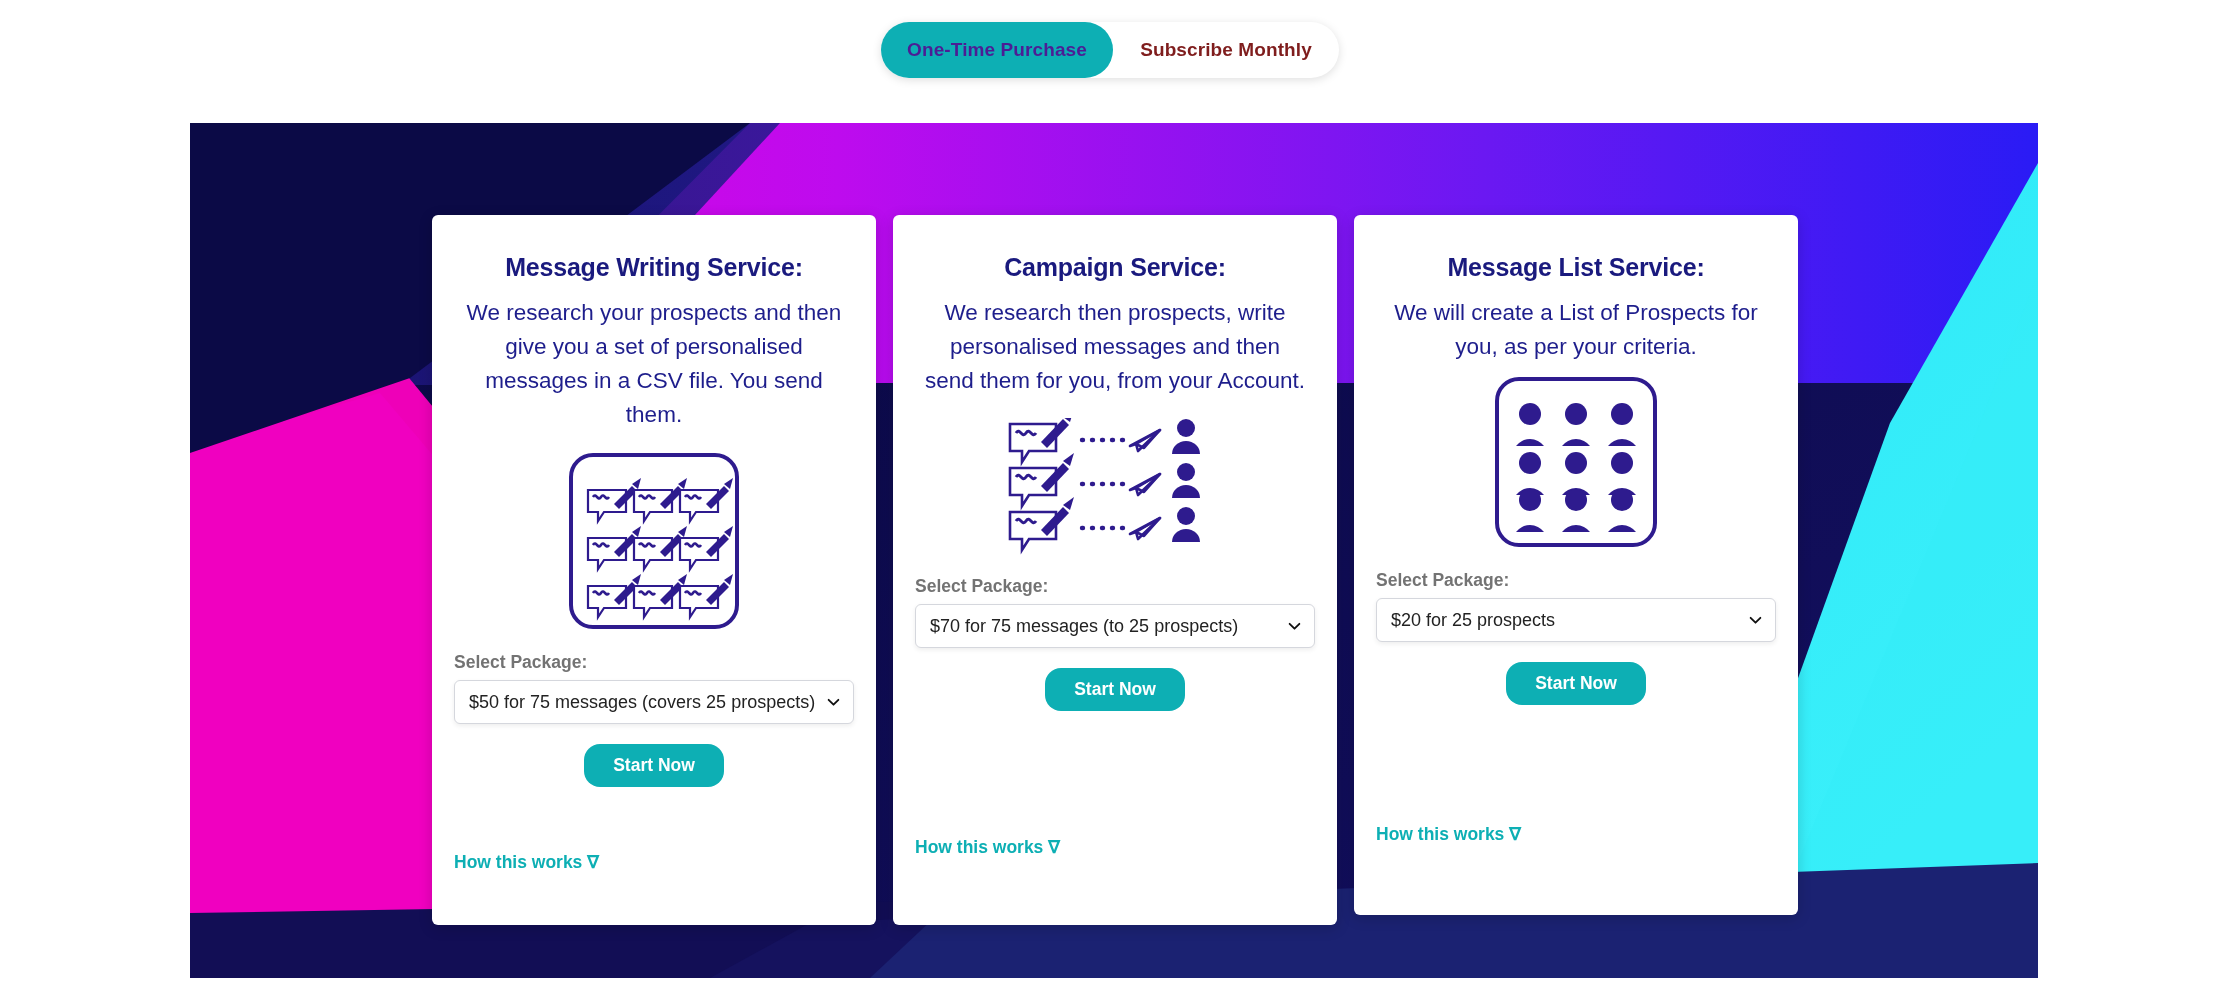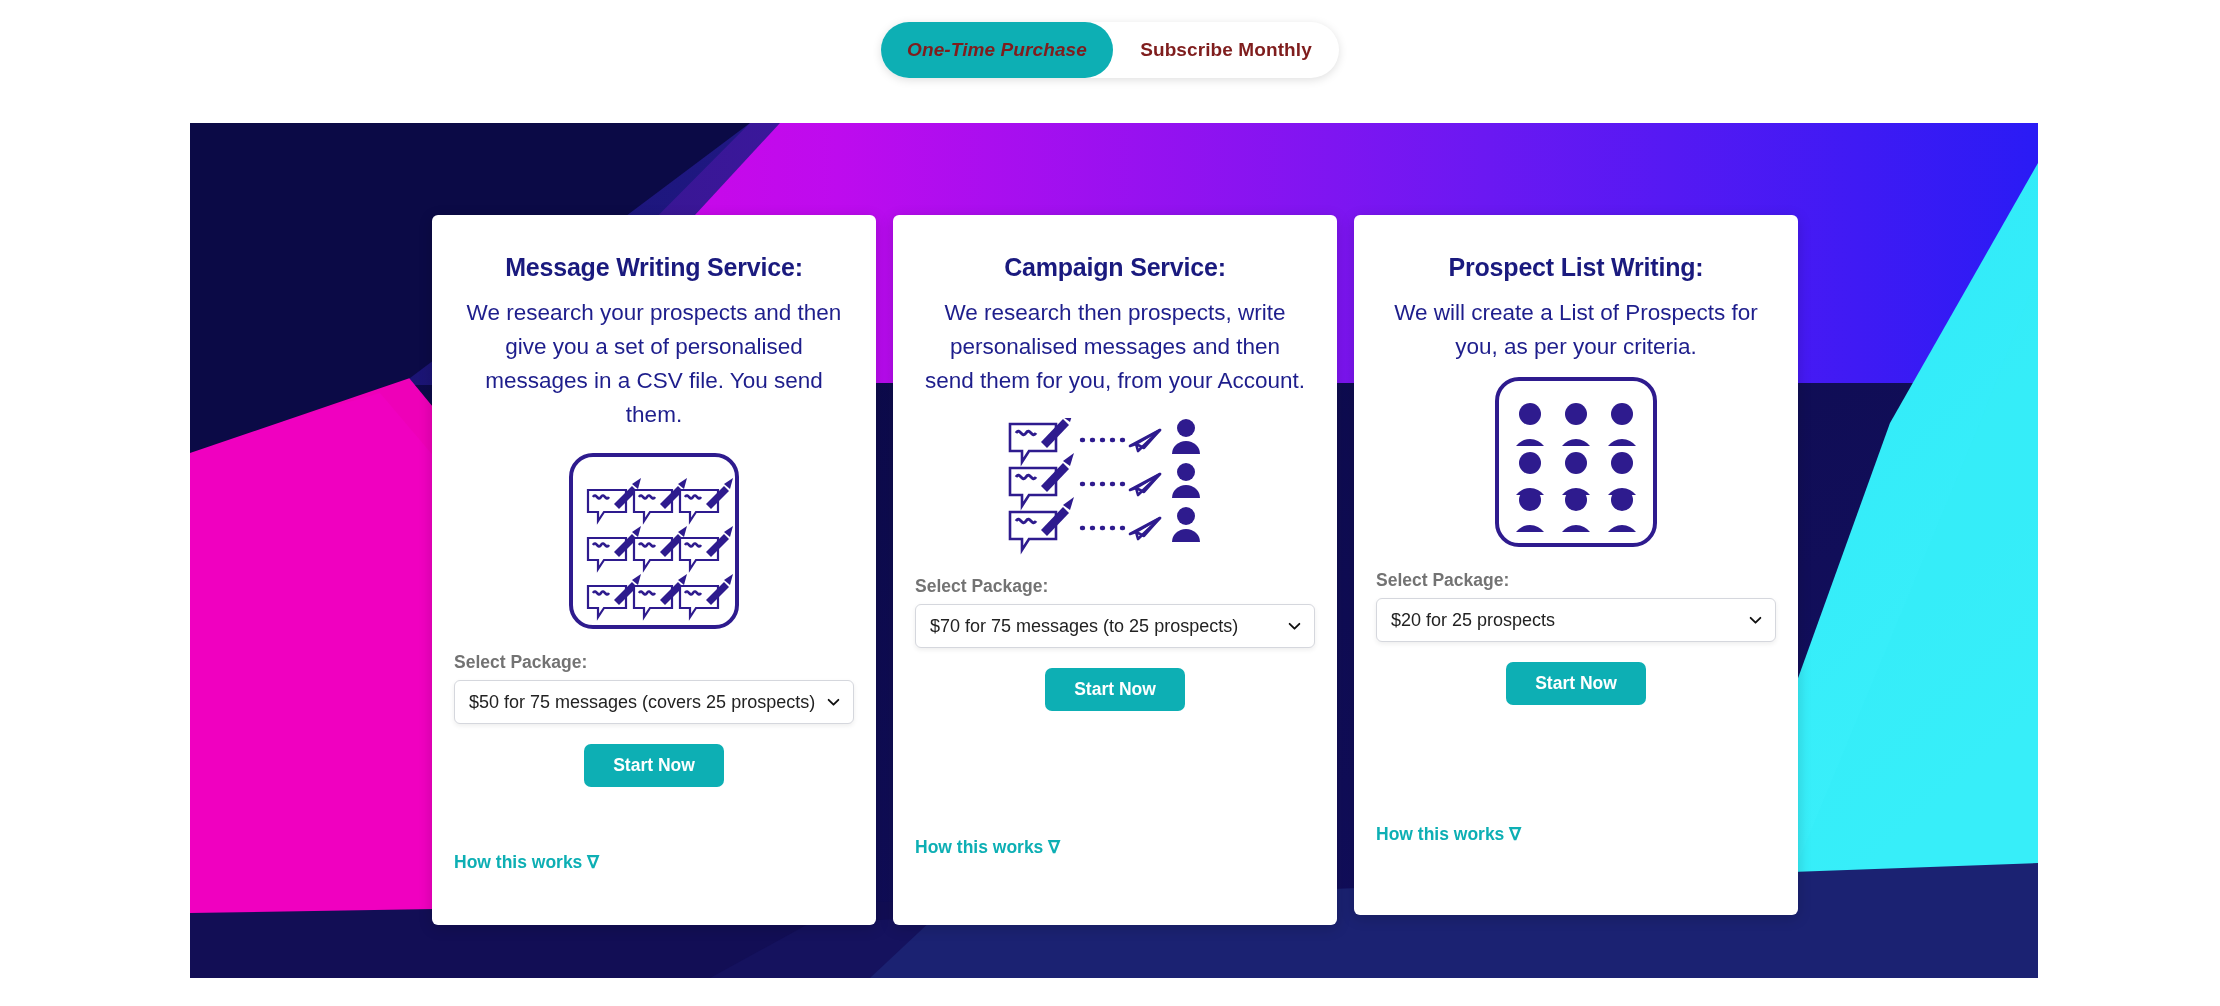--- a/index.html
+++ b/index.html
@@ -42,23 +42,22 @@
     letter-spacing: 0.1px;
     cursor: pointer;
     border-radius: 28px;
     display: flex;
     align-items: center;
     justify-content: center;
     white-space: nowrap;
   }
   .toggle-btn.active {
     background: #0DAFB4;
-    color: #7f1d1d;
+    color: #4c1d95;
     width: 232px;
-    font-style: italic;
   }
   .toggle-btn.inactive {
     background: transparent;
     color: #7f1d1d;
     width: 226px;
   }
 
   
   .banner {
     position: absolute;
@@ -150,21 +149,21 @@
     top: 50%;
     transform: translateY(-50%);
     width: 13px;
     height: 13px;
   }
   .start-btn-row { display: flex; justify-content: center; margin-top: 20px; }
   .start-btn {
     background: #0DAFB4;
     color: #ffffff;
     border: none;
-    border-radius: 7px;
+    border-radius: 16px;
     font-family: "Liberation Sans", sans-serif;
     font-size: 17.5px;
     font-weight: bold;
     padding: 11px 29px;
     cursor: pointer;
   }
   .how-link {
     position: absolute;
     left: 22px;
     color: #0DAFB4;
@@ -384,21 +383,21 @@
       </div>
 
       <div class="start-btn-row">
         <button class="start-btn">Start Now</button>
       </div>
 
       <a class="how-link how-2">How this works ∇</a>
     </div>
 
     <div class="card card-3">
-      <div class="card-title">Prospect List Writing:</div>
+      <div class="card-title">Message List Service:</div>
       <div class="card-desc">We will create a List of Prospects for you, as per your criteria.</div>
 
       <div class="icon-area icon-area-3">
         <svg width="164" height="172" viewBox="0 0 164 172">
           <rect x="3" y="3" width="158" height="166" rx="22" ry="22" fill="#ffffff" stroke="#2E1B8E" stroke-width="4"></rect>
           <g fill="#2E1B8E">
             <g transform="translate(22,26)">
               <circle cx="14" cy="12" r="11"></circle>
               <path d="M0 44 a17 16 0 0 1 28 0 Z"></path>
             </g>

